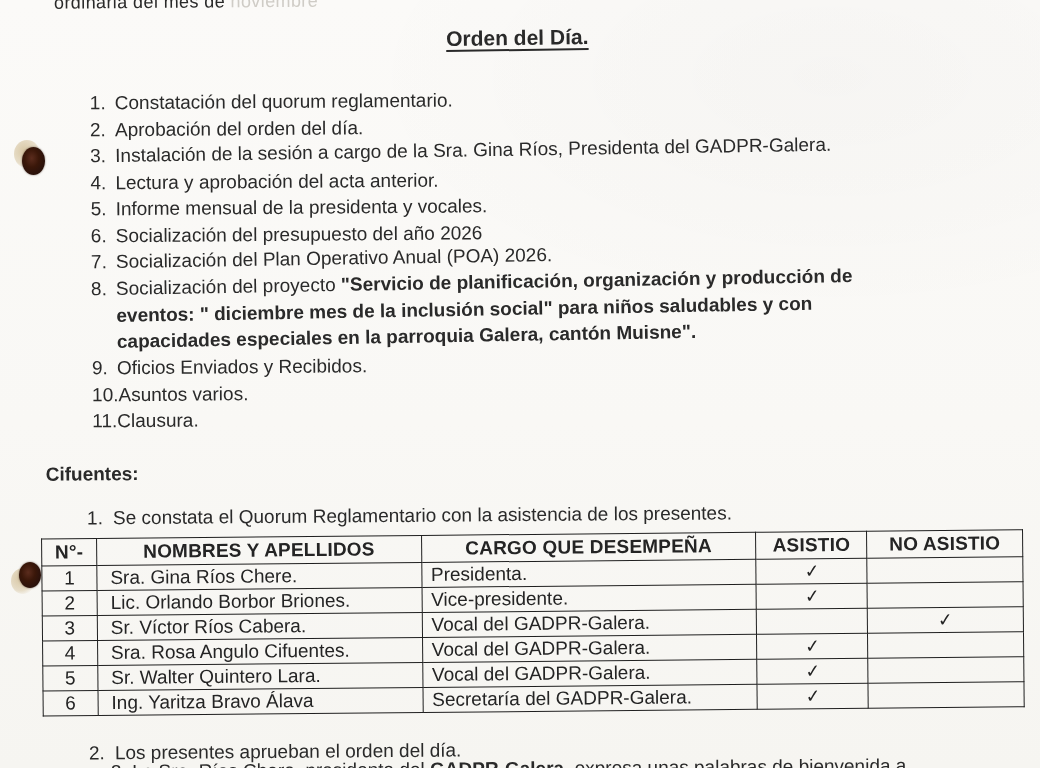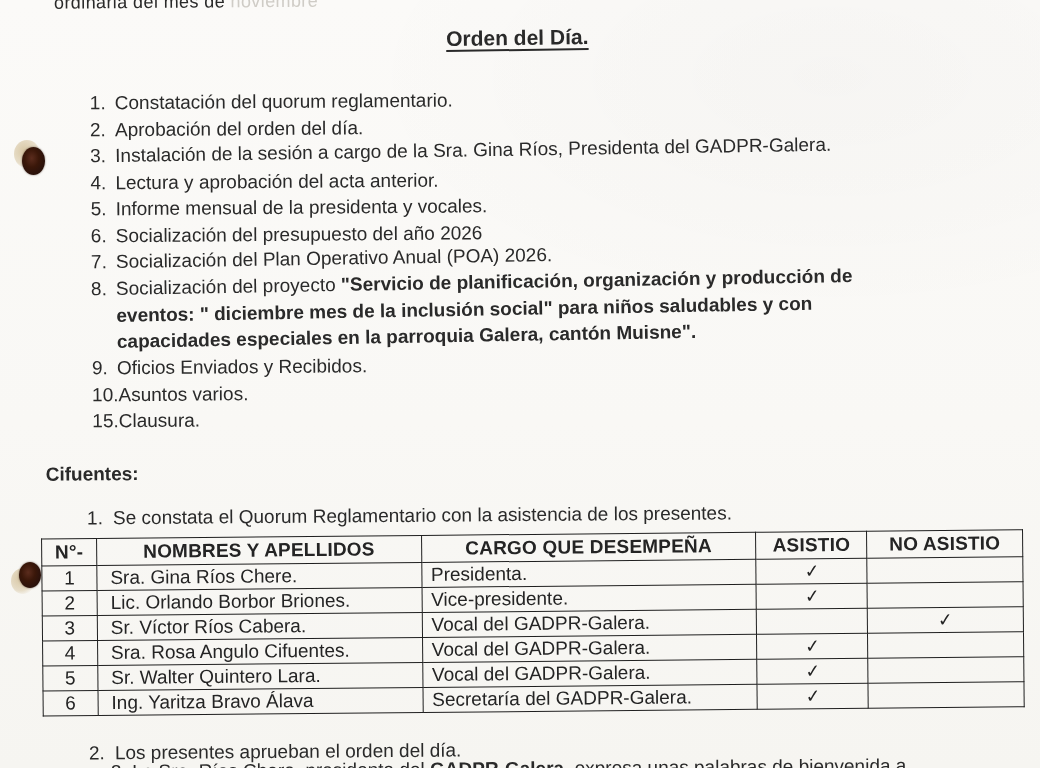--- a/index.html
+++ b/index.html
@@ -133,21 +133,21 @@
       </div>
       <div class="a-item">
         <span class="num">9.</span>
         <span class="txt">Oficios Enviados y Recibidos.</span>
       </div>
       <div class="a-item">
         <span class="num">10.</span>
         <span class="txt">Asuntos varios.</span>
       </div>
       <div class="a-item">
-        <span class="num">15.</span>
+        <span class="num">11.</span>
         <span class="txt">Clausura.</span>
       </div>
     </div>
 
     <div class="dev-heading">Cifuentes:</div>
 
     <div class="dev-item dev-1">
       <span class="num">1.</span>
       <span class="txt">Se constata el Quorum Reglamentario con la asistencia de los presentes.</span>
     </div>

